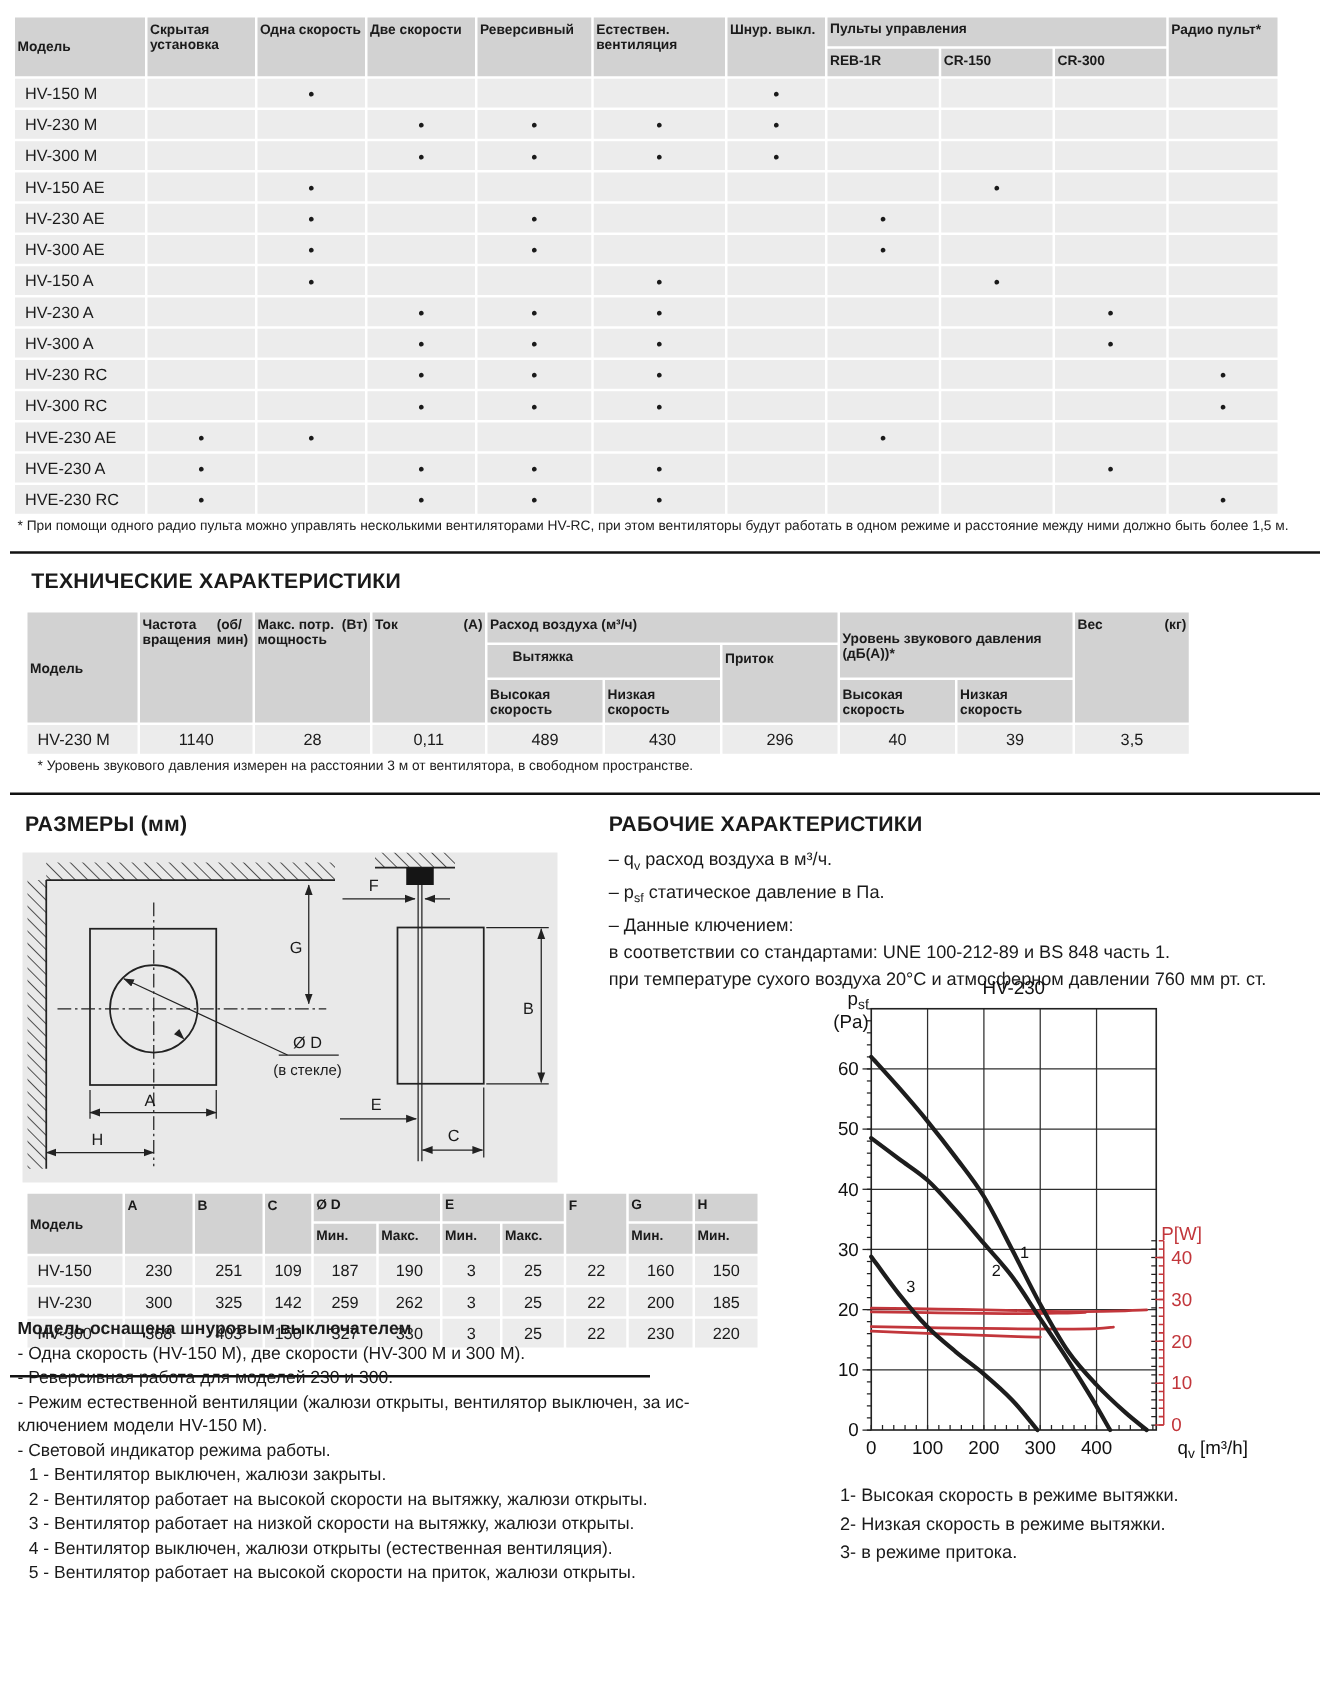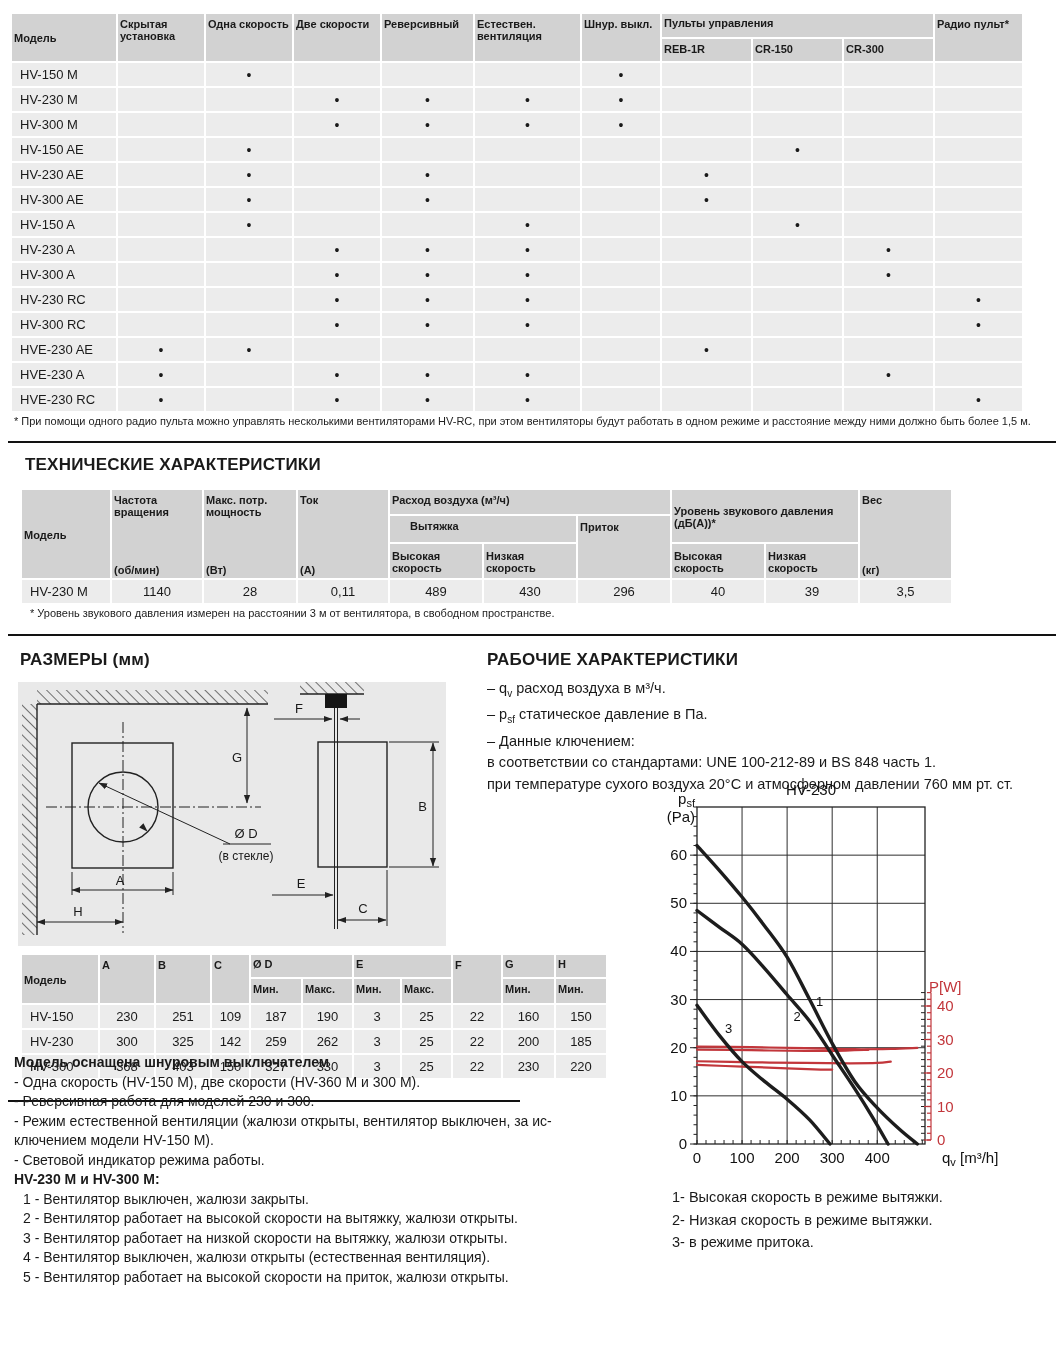--- a/index.html
+++ b/index.html
@@ -6,21 +6,21 @@
   .page{position:relative;width:1064px;height:1347px;background:#fff;overflow:hidden;
         font-family:"Liberation Sans",sans-serif;color:#1a1a1a;}
   .abs{position:absolute;}
   table{border-collapse:separate;border-spacing:2px;table-layout:fixed;}
   th{background:#d2d2d2;font-weight:bold;font-size:11px;text-align:left;
      vertical-align:top;padding:4px 2px 2px;line-height:1.13;}
   td{background:#ececec;font-size:13px;text-align:center;padding:1px 2px;height:21px;}
   td.model{text-align:left;padding-left:8px;}
   td.dot{font-size:14px;}
   th.mid{vertical-align:middle;}
-  .th-split{height:82px;display:flex;flex-direction:column;justify-content:space-between;}
+  .th-split{height:82px;display:flex;flex-direction:row;justify-content:space-between;}
   .rule{position:absolute;height:2px;background:#121212;}
   .sec-title{position:absolute;font-size:17px;font-weight:bold;letter-spacing:.2px;}
   .footnote{position:absolute;font-size:11px;color:#222;}
   #drawing-panel{background:#e9e9e9;}
   .txt{font-size:14px;line-height:19.5px;}
   .txt .bold{font-weight:bold;}
   .txt .mode{padding-left:9px;}
   #perf-notes{font-size:14.5px;line-height:21.5px;}
   #perf-notes sub{font-size:10px;}
   #chart-legend{font-size:14.5px;line-height:22.5px;}
@@ -481,27 +481,26 @@
           <td>220</td>
         </tr>
       </tbody>
   </table>
 
   <div class="rule" style="left:8px;top:1100px;width:512px;"></div>
 
   <div class="abs txt" id="features-text" style="left:14px;top:1053px;width:612px;">
     <div class="bold">Модель оснащена шнуровым выключателем</div>
     <div>
-        <div>- Одна скорость (HV-150 M), две скорости (HV-360 M и 300 M).</div>
+        <div>- Одна скорость (HV-150 M), две скорости (HV-300 M и 300 M).</div>
         <div>- Реверсивная работа для моделей 230 и 300.</div>
         <div>- Режим естественной вентиляции (жалюзи открыты, вентилятор выключен, за ис-</div>
         <div>ключением модели HV-150 M).</div>
         <div>- Световой индикатор режима работы.</div>
       </div>
-    <div class="bold">HV-230 M и HV-300 M:</div>
     <div>
         <div class="mode">1 - Вентилятор выключен, жалюзи закрыты.</div>
         <div class="mode">2 - Вентилятор работает на высокой скорости на вытяжку, жалюзи открыты.</div>
         <div class="mode">3 - Вентилятор работает на низкой скорости на вытяжку, жалюзи открыты.</div>
         <div class="mode">4 - Вентилятор выключен, жалюзи открыты (естественная вентиляция).</div>
         <div class="mode">5 - Вентилятор работает на высокой скорости на приток, жалюзи открыты.</div>
       </div>
   </div>
 
   <div class="sec-title" style="left:487px;top:650px;">РАБОЧИЕ ХАРАКТЕРИСТИКИ</div>

